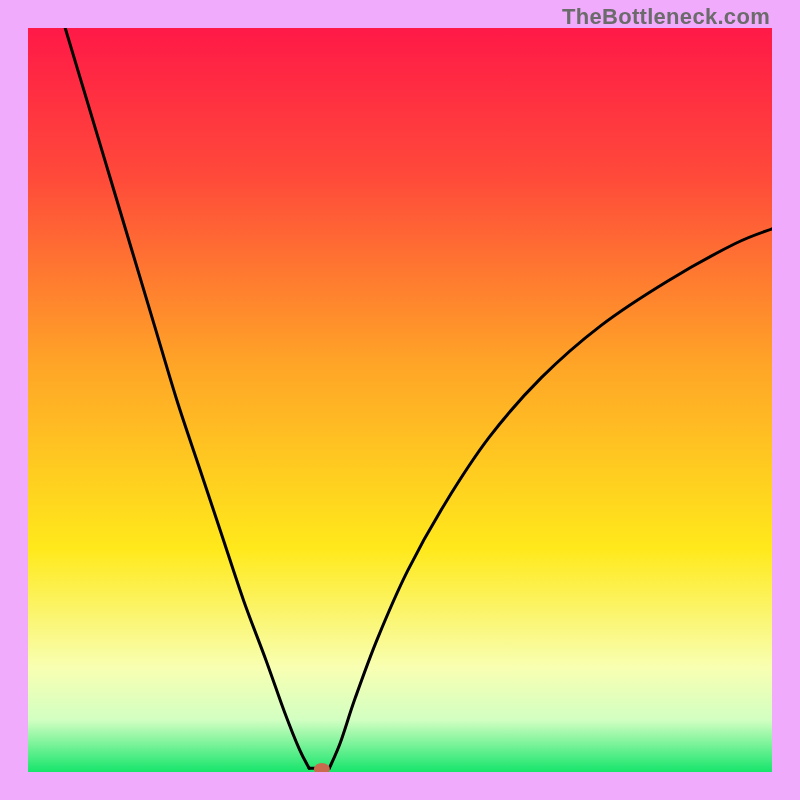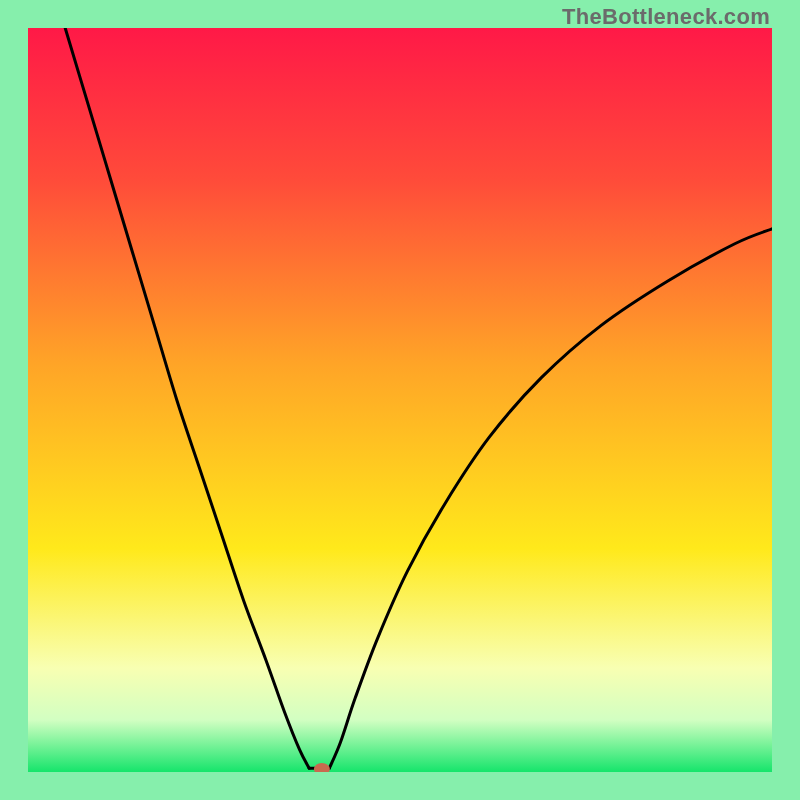--- a/index.html
+++ b/index.html
@@ -9,21 +9,21 @@
     height: 800px;
     overflow: hidden;
     background: #000;
     font-family: Arial, Helvetica, sans-serif;
   }
   .frame {
     position: absolute;
     top: 0; left: 0;
     width: 800px;
     height: 800px;
-    background: #86efac;
+    background: #f0abfc;
   }
   .plot-area {
     position: absolute;
     top: 28px;
     left: 28px;
     width: 744px;
     height: 744px;
     overflow: hidden;
   }
   .watermark {

